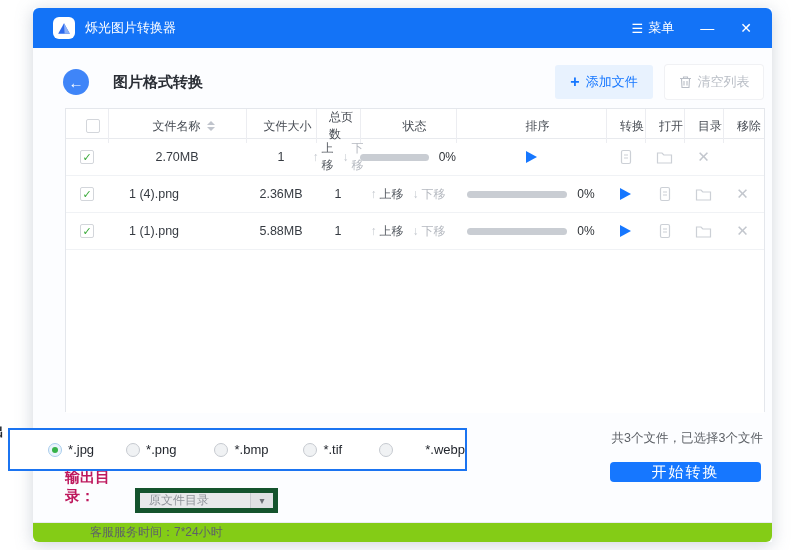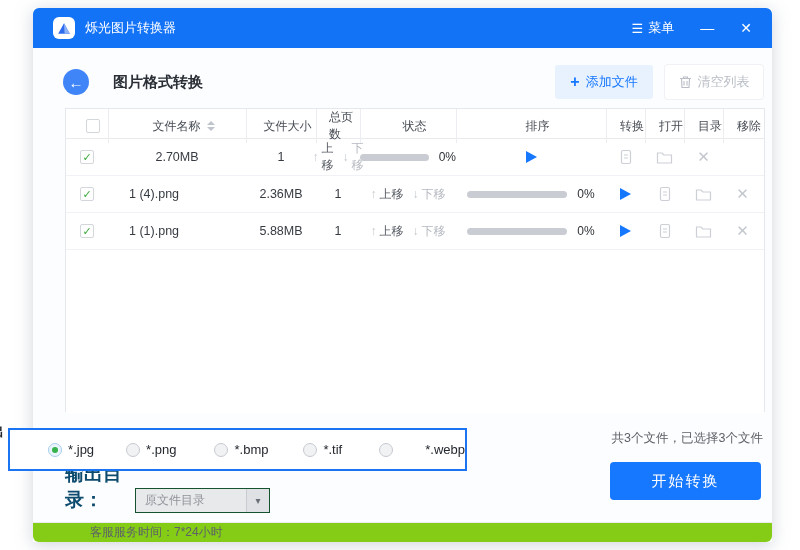--- a/index.html
+++ b/index.html
@@ -85,30 +85,30 @@
            border:1px solid #c6cad0; display:flex; align-items:center; justify-content:center; }
   .radio.checked { background:#eaf4fd; border-color:#a9cdec; }
   .radio.checked::after { content:""; width:6px; height:6px; border-radius:50%;
                           background:#36b24a; }
   .r0 { margin-left:44px; } .r1 { margin-left:32px; } .r2 { margin-left:38px; }
   .r3 { margin-left:35px; } .r4 { margin-left:37px;gap:32px; }
 
   
   .outdir { position:absolute; left:32px; top:466px; height:26px; display:flex;
             align-items:center; }
-  .outdir-label { font-size:19px; font-weight:bold; color:#0c4a6e; width:70px; }
-  .select { display:flex; height:25px; border:1px solid #14532d;margin-top:27px; }
+  .outdir-label { font-size:15px; font-weight:bold; color:#be185d; width:70px; }
+  .select { display:flex; height:25px; border:5px solid #14532d;margin-top:27px; }
   .select-value { width:110px; background:#e8e9eb; color:#8f939a; font-size:12px;
                   display:flex; align-items:center; padding-left:9px; }
   .select-arrow { width:23px; background:#dfe1e4; border-left:1px solid #c8cbd0;
                   display:flex; align-items:center; justify-content:center;
                   color:#6a6e75; font-size:10px; }
 
   
-  .start-btn { position:absolute; left:577px; top:454px; width:151px; height:38px;
+  .start-btn { position:absolute; left:577px; top:454px; width:151px; height:20px;
                background:#1677ff; border:none; border-radius:4px; color:#fff;
                font-size:15px; letter-spacing:2px; font-family:inherit; }
 
   
   .wfooter { position:absolute; left:0; right:0; bottom:0; height:20px;
              background:#84cc16; border-top:1px solid #e9ebef;
              border-radius:0 0 6px 6px; display:flex; align-items:center;
              padding-left:57px; font-size:12px; color:#5d6168; }
 
   .icon-svg { display:block; }

